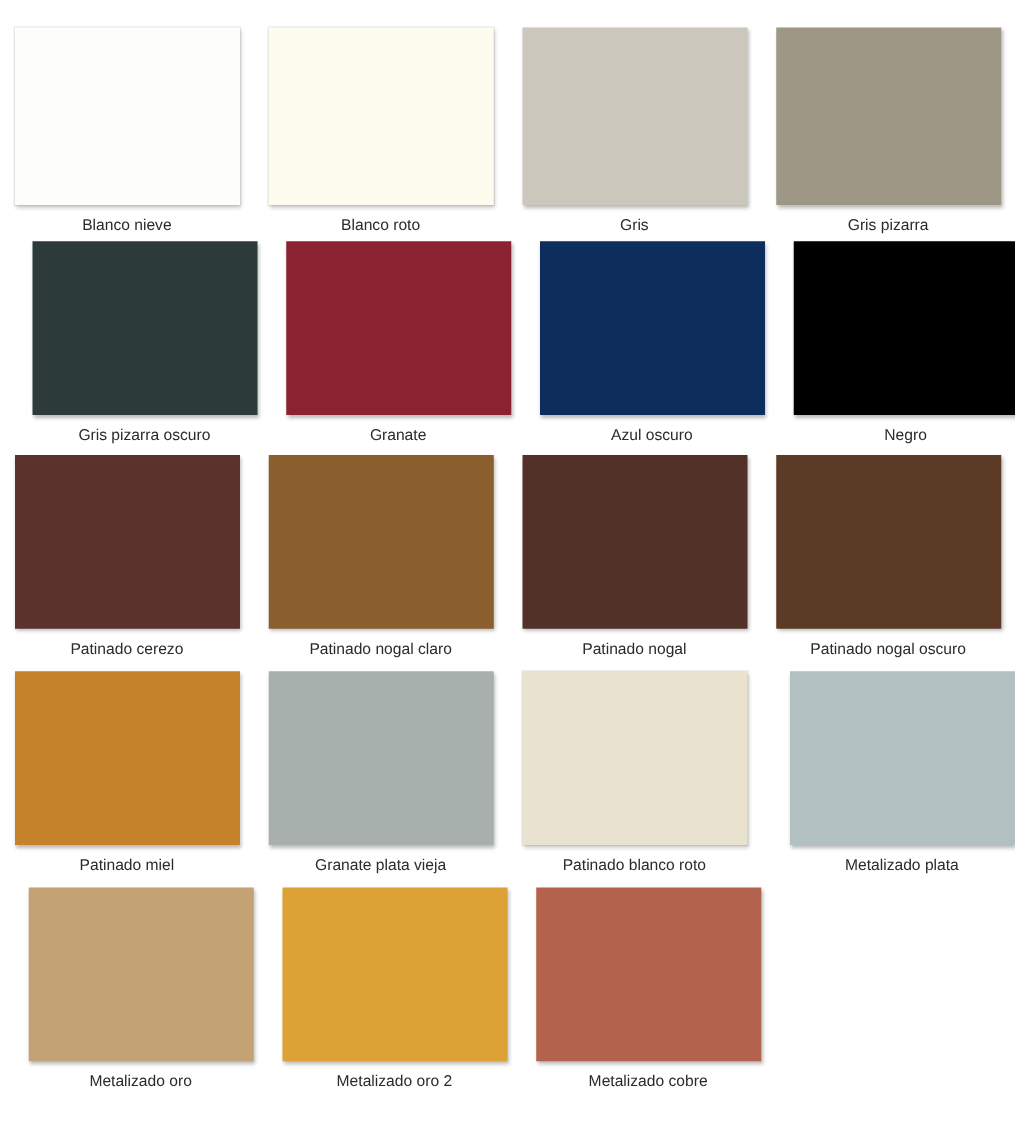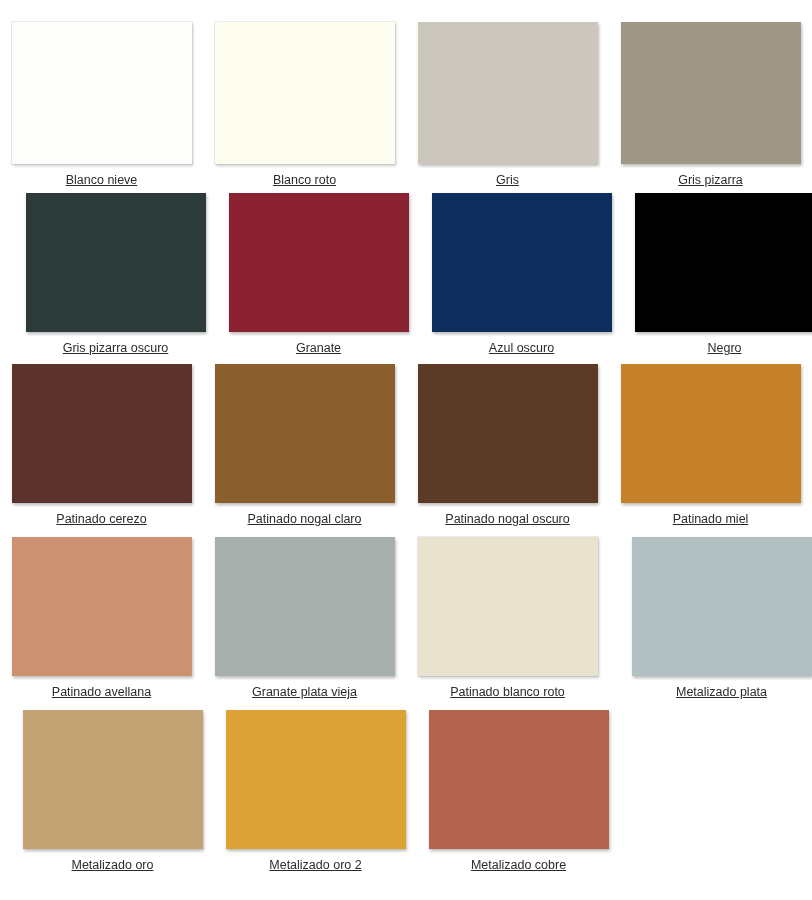--- a/index.html
+++ b/index.html
@@ -45,21 +45,20 @@
     box-shadow: 0 0 0 1px rgba(0, 0, 0, 0.07), 1px 2px 3px rgba(0, 0, 0, 0.20);
   }
 
   .swatch-label {
     margin-top: 9px;
     font-size: 12.5px;
     line-height: 15px;
     color: #2b2b2b;
     text-align: center;
     white-space: nowrap;
-    text-decoration: underline;
   }
 
   
   .row-1 .swatch-chip { height: 142px; }
   .row-2 { margin-top: -2px; margin-left: 28px; }
   .row-3 { margin-top: -4px; }
   .row-4 { margin-top: -4px; }
   .row-5 { margin-top: -4px; padding-left: 22px; }
 </style>
 </head>
@@ -100,30 +99,30 @@
     </div>
     <div class="swatch-cell row-3">
       <div class="swatch-chip" style="background-color: rgb(91, 50, 44);"></div>
       <div class="swatch-label">Patinado cerezo</div>
     </div>
     <div class="swatch-cell row-3">
       <div class="swatch-chip" style="background-color: rgb(139, 94, 46);"></div>
       <div class="swatch-label">Patinado nogal claro</div>
     </div>
     <div class="swatch-cell row-3">
+      <div class="swatch-chip" style="background-color: rgb(82, 49, 40);"></div>
+      <div class="swatch-label">Patinado nogal</div>
+    </div>
+    <div class="swatch-cell row-3">
       <div class="swatch-chip" style="background-color: rgb(91, 58, 38);"></div>
       <div class="swatch-label">Patinado nogal oscuro</div>
     </div>
     <div class="swatch-cell row-4">
       <div class="swatch-chip" style="background-color: rgb(197, 130, 43);"></div>
       <div class="swatch-label">Patinado miel</div>
-    </div>
-    <div class="swatch-cell row-4">
-      <div class="swatch-chip" style="background-color: rgb(203, 145, 112);"></div>
-      <div class="swatch-label">Patinado avellana</div>
     </div>
     <div class="swatch-cell row-4">
       <div class="swatch-chip" style="background-color: rgb(167, 176, 173);"></div>
       <div class="swatch-label">Granate plata vieja</div>
     </div>
     <div class="swatch-cell row-4">
       <div class="swatch-chip is-light" style="background-color: rgb(232, 226, 206);"></div>
       <div class="swatch-label">Patinado blanco roto</div>
     </div>
     <div class="swatch-cell row-5">

